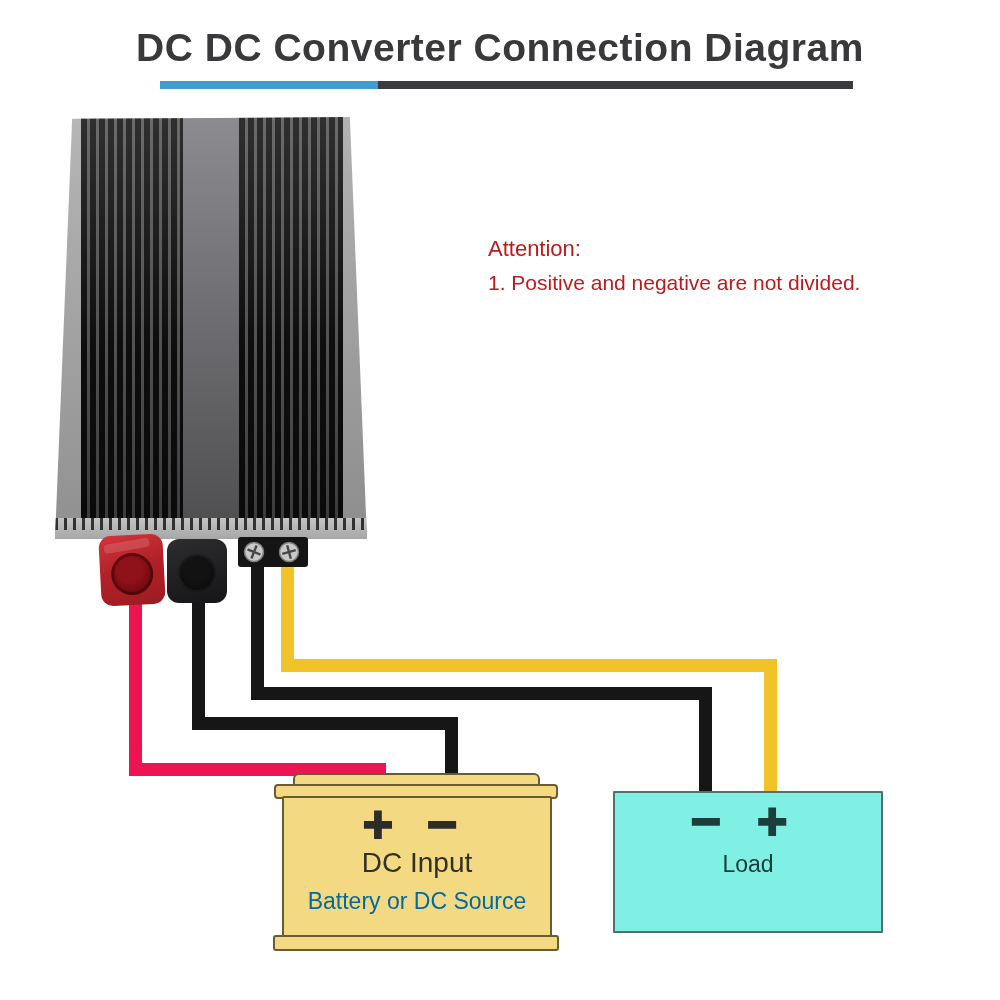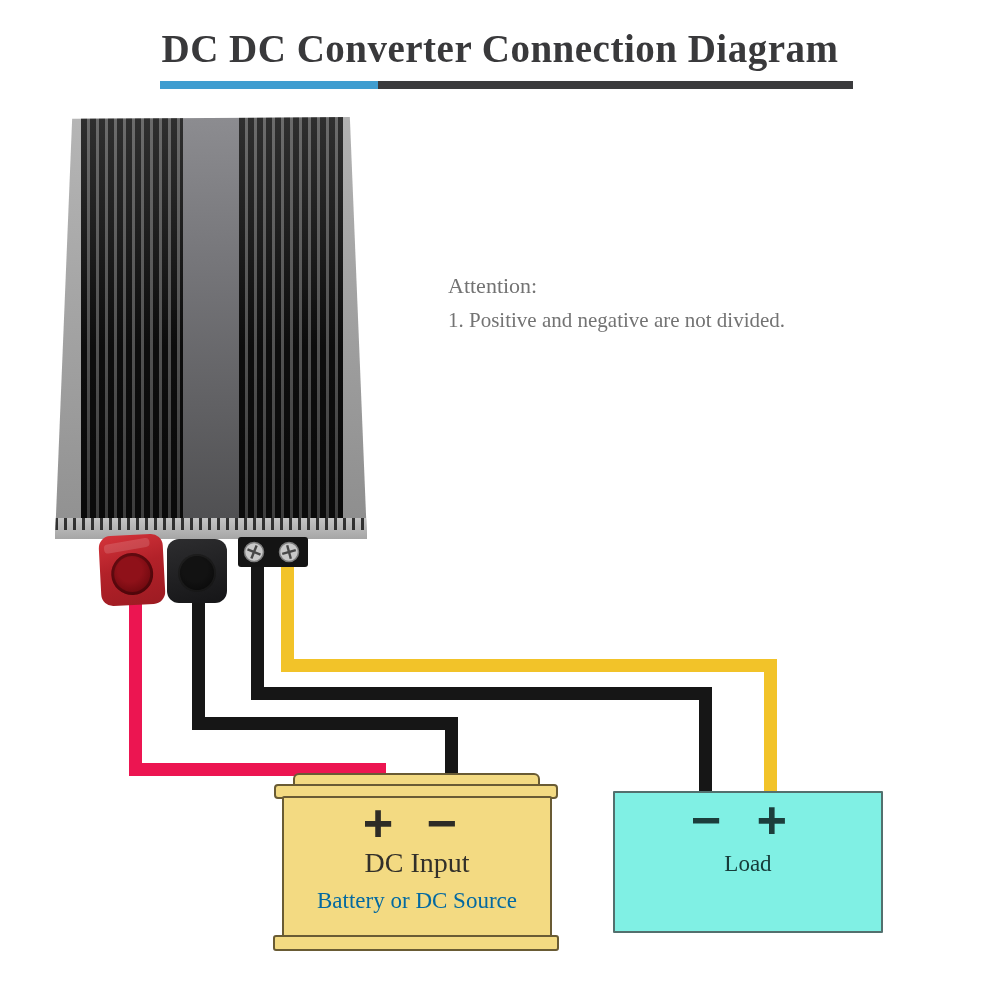--- a/index.html
+++ b/index.html
@@ -1,27 +1,27 @@
 <!DOCTYPE html>
 <html><head>
 <meta charset="utf-8">
 <style>
   html,body{margin:0;padding:0;background:#ffffff;}
   body{font-family:"Liberation Sans", sans-serif;}
-  .canvas{position:relative;width:1000px;height:996px;background:#fff;overflow:hidden;font-family:Liberation Serif, serif;}
+  .canvas{position:relative;width:1000px;height:996px;background:#fff;overflow:hidden;}
 
   
   .title{position:absolute;left:0;right:0;top:26px;text-align:center;
          font-size:39px;font-weight:700;color:#39393b;letter-spacing:.5px;}
   .rule{position:absolute;left:160px;top:81px;width:693px;height:8px;display:flex;}
   .rule-blue{width:218px;height:100%;background:#3f9dd0;}
   .rule-dark{flex:1;height:100%;background:#3b3b3d;}
 
   
-  .attention{position:absolute;left:448px;top:236px;color:#737373;margin-top:37px;}
+  .attention{position:absolute;left:488px;top:236px;color:#b91c1c;}
   .attention-heading{font-size:22px;margin-bottom:7px;}
   .attention-item{font-size:21px;line-height:28px;}
 
   
   .heatsink{position:absolute;left:55px;top:112px;width:312px;height:427px;z-index:2;
             clip-path:polygon(5.5% 1.6%, 94.5% 1.2%, 100% 100%, 0% 100%);}
   .hs-layer{position:absolute;top:0;bottom:0;}
   .hs-rail-left{left:0;width:26px;background:linear-gradient(180deg,#b6b6b6,#909090);}
   .hs-rail-right{left:288px;width:24px;background:linear-gradient(180deg,#b2b2b2,#8d8d8d);}
   .hs-fins{background:

